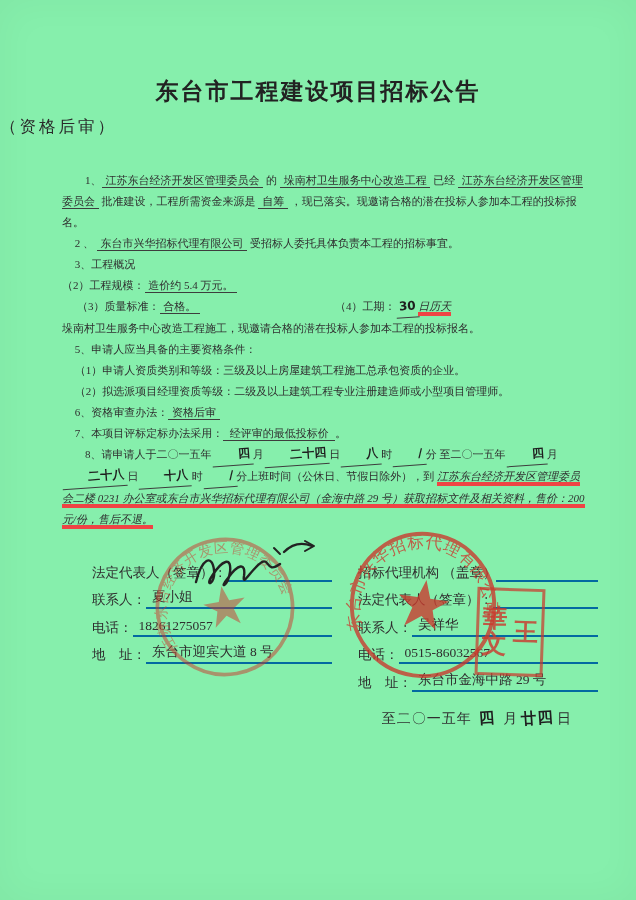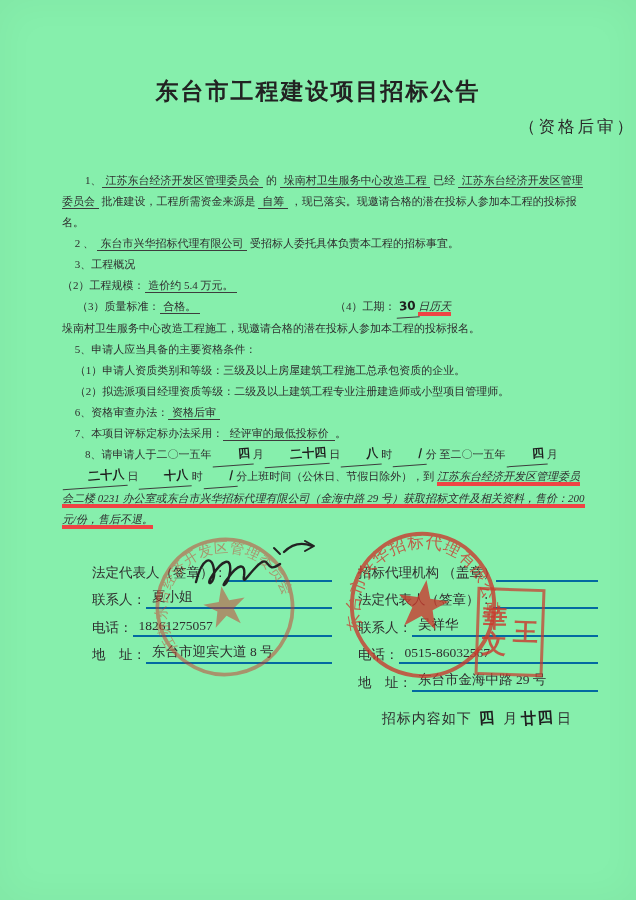--- a/index.html
+++ b/index.html
@@ -13,21 +13,21 @@
     color:#2f2f2f;
     overflow:hidden;
   }
   .title{
     margin:0;padding-top:76px;
     text-align:center;
     font-size:23px;font-weight:700;letter-spacing:2px;
     color:#222;
   }
   .subtitle{
-    text-align:right;
+    text-align:left;
     font-size:16.5px;letter-spacing:3px;
     margin-top:9px;color:#2a2a2a;
   }
   .doc-body{
     margin:32px 50px 0 62px;
     font-size:11px;
     line-height:21px;
   }
   .doc-body p{margin:0;}
   .ind2{text-indent:2.1em;}
@@ -204,17 +204,17 @@
       </div>
     </div>
 
     <svg class="sig-scribble" width="140" height="62" viewBox="0 0 140 62">
       <path d="M8,44 C14,20 24,16 26,32 C28,46 16,50 24,38 C34,22 44,18 42,34 C40,48 30,52 40,40 C50,26 58,24 56,38 C54,50 64,30 74,24 C82,20 78,36 92,26" fill="none" stroke="#222" stroke-width="2.4" stroke-linecap="round"></path>
       <path d="M96,14 C104,6 114,4 124,8" fill="none" stroke="#222" stroke-width="2.4" stroke-linecap="round"></path>
       <path d="M117,3 L126,8 L117,13" fill="none" stroke="#222" stroke-width="2" stroke-linecap="round" stroke-linejoin="round"></path>
       <path d="M86,10 L92,16" fill="none" stroke="#222" stroke-width="2" stroke-linecap="round"></path>
     </svg>
 
-    <div class="date-line"><span>招标内容如下</span> <span class="hw">四</span> <span>月</span><span class="hw">廿四</span><span>日</span></div>
+    <div class="date-line"><span>至二〇一五年</span> <span class="hw">四</span> <span>月</span><span class="hw">廿四</span><span>日</span></div>
 
   </div>
 
 </div>
 
 </body></html>

